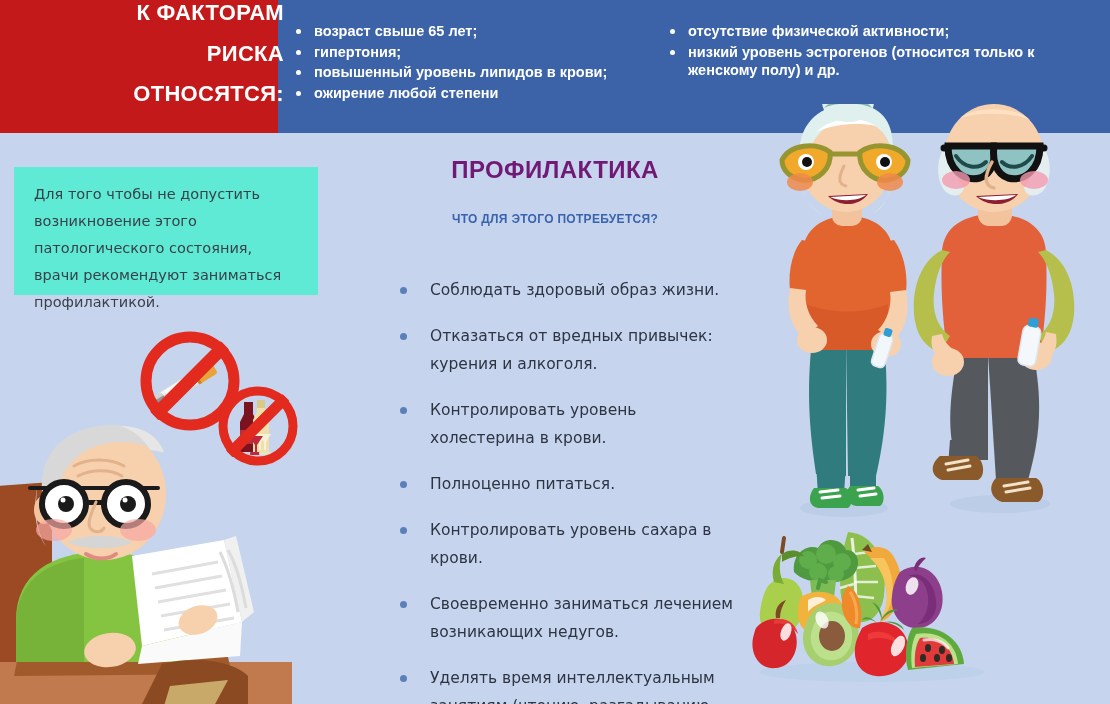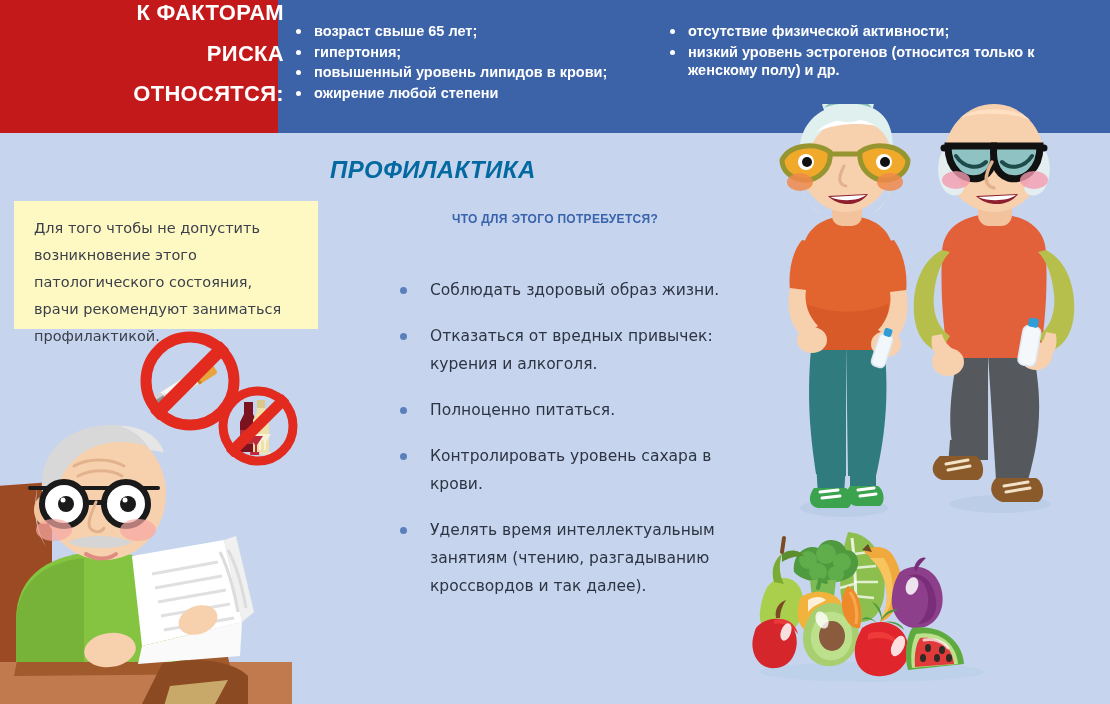--- a/index.html
+++ b/index.html
@@ -30,32 +30,32 @@
     font-size:14.5px;font-weight:bold;line-height:18.5px;
   }
   .hdr-col li::before{
     content:"";position:absolute;left:4px;top:7px;
     width:5px;height:5px;border-radius:50%;background:#ffffff;
   }
 
   
   .note{
     position:absolute;left:14px;top:167px;width:304px;height:128px;
-    background:#fef9c3;
-    box-sizing:border-box;padding:14px 20px 0 20px;margin-top:34px;
+    background:#5eead4;
+    box-sizing:border-box;padding:14px 20px 0 20px;
   }
   .note p{
     margin:0;color:#3a3f4a;font-size:14.5px;line-height:27px;
     font-family:"DejaVu Sans","Liberation Sans",sans-serif;
   }
 
   
   .h1{
-    position:absolute;left:330px;top:156px;width:450px;text-align:left;
-    color:#0369a1;font-weight:bold;font-size:24px;letter-spacing:.4px;font-style:italic;
+    position:absolute;left:330px;top:156px;width:450px;text-align:center;
+    color:#701a75;font-weight:bold;font-size:24px;letter-spacing:.4px;
   }
   .h2{
     position:absolute;left:330px;top:212px;width:450px;text-align:center;
     color:#3a63ad;font-weight:bold;font-size:12px;letter-spacing:.3px;
   }
   .mainlist{position:absolute;left:396px;top:276px;width:350px;}
   .mainlist ul{list-style:none;margin:0;padding:0;}
   .mainlist li{
     position:relative;padding-left:34px;margin-bottom:18px;
     color:#2d3444;font-size:15.5px;line-height:28px;
@@ -110,22 +110,24 @@
     <p>Для того чтобы не допустить возникновение этого патологического состояния, врачи рекомендуют заниматься профилактикой.</p>
   </div>
 
   <div class="h1">ПРОФИЛАКТИКА</div>
   <div class="h2">ЧТО ДЛЯ ЭТОГО ПОТРЕБУЕТСЯ?</div>
 
   <div class="mainlist">
     <ul>
       <li>Соблюдать здоровый образ жизни.</li>
       <li>Отказаться от вредных привычек: курения и алкоголя.</li>
+      <li>Контролировать уровень холестерина в крови.</li>
       <li>Полноценно питаться.</li>
       <li>Контролировать уровень сахара в крови.</li>
+      <li>Своевременно заниматься лечением возникающих недугов.</li>
       <li>Уделять время интеллектуальным занятиям (чтению, разгадыванию кроссвордов и так далее).</li>
     </ul>
   </div>
 
   <svg class="art no-smoke" viewBox="0 0 112 112">
     <g transform="rotate(-32 56 56)">
       <rect x="16" y="50" width="66" height="13" rx="3" fill="#f2f2f2" stroke="#d9d9d9" stroke-width="1"></rect>
       <rect x="16" y="50" width="10" height="13" rx="3" fill="#8f9699"></rect>
       <rect x="26" y="50" width="3" height="13" fill="#d9d9d9"></rect>
       <rect x="62" y="49" width="22" height="15" rx="3" fill="#e8a33d"></rect>

